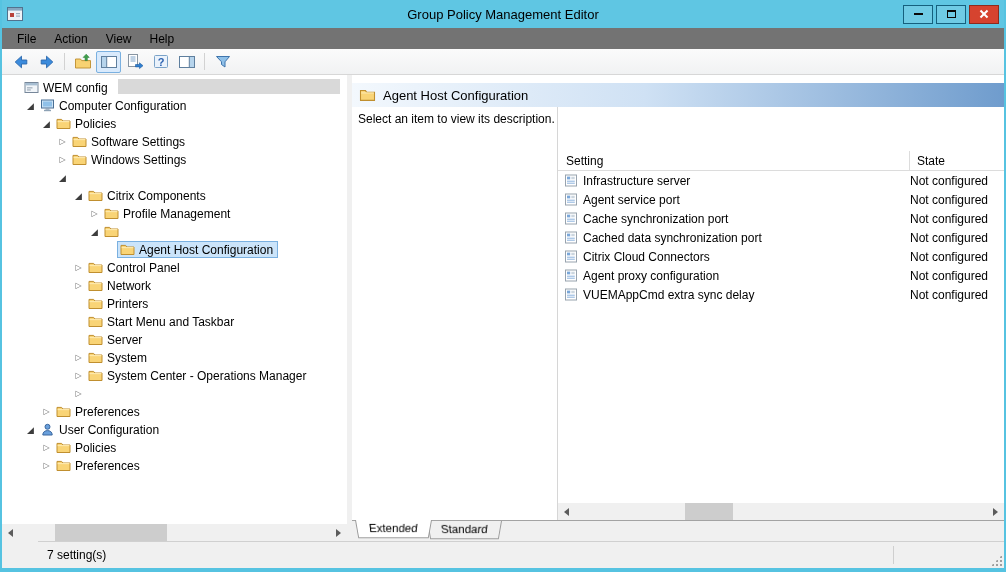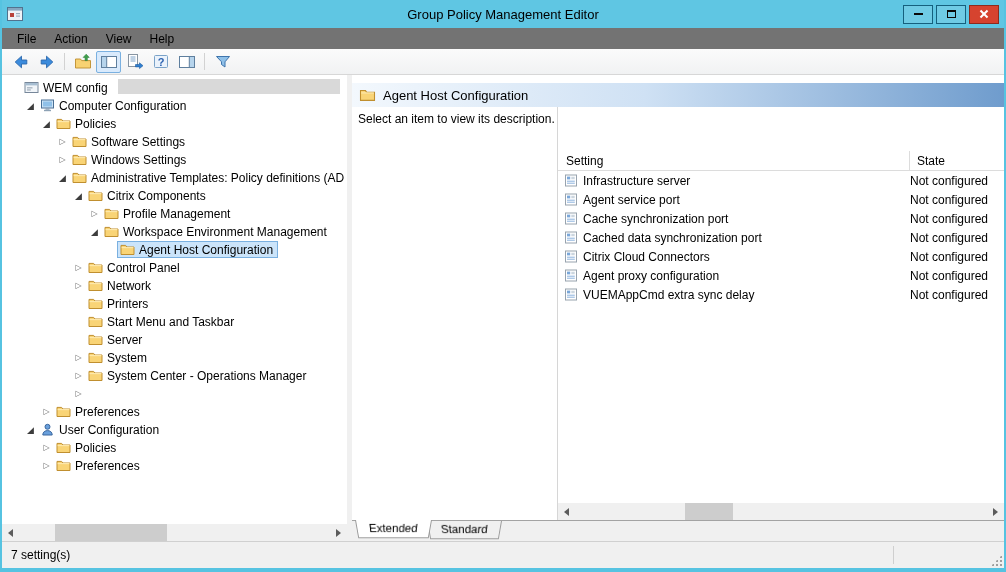--- a/index.html
+++ b/index.html
@@ -75,21 +75,21 @@
   .thumb-tree{left:36px; width:112px;}
   .thumb-list{left:110px; width:48px;}
 
   
   .tabs{height:21px; flex:0 0 auto; background:#f0f0f0; border-top:1px solid #a3a3a3; display:flex; padding-left:3px;}
   .tab{height:20px; padding:0 12px; line-height:18px; border:1px solid #9b9b9b; border-top:none; background:#f0f0f0;
        transform:perspective(26px) rotateX(-7deg); transform-origin:50% 0; position:relative; margin-right:-5px;}
   .tab.active{background:#fff; z-index:2; margin-top:-1px;}
 
   
-  .statusbar{height:26px; flex:0 0 auto; background:#f0f0f0; border-top:1px solid #d0d0d0; display:flex; align-items:center; padding:13px 9px; position:relative;}
+  .statusbar{height:26px; flex:0 0 auto; background:#f0f0f0; border-top:1px solid #d0d0d0; display:flex; align-items:center; padding:13px 9px; position:relative;margin-left:36px;}
   .sb-div{position:absolute; right:110px; top:4px; bottom:4px; width:1px; background:#cfcfcf;}
   .grip{position:absolute; right:1px; bottom:1px; width:13px; height:13px;
         background-image:radial-gradient(#9f9f9f 1px, transparent 1.4px); background-size:4px 4px; background-position:100% 100%;
         clip-path:polygon(100% 0, 100% 100%, 0 100%);}
 </style>
 </head>
 <body>
 
 <div class="window">
 
@@ -229,27 +229,20 @@
             <span class="tcontent">
               <svg class="ticon" width="15" height="13" viewBox="0 0 15 13">
                 <path d="M1 2.4h4.6l1.2 1.6H14v7.5H1z" fill="#f9d476" stroke="#c08f2f"></path>
                 <path d="M1.6 4.6h11.8" stroke="#fde9ad" stroke-width="1.1"></path>
               </svg>
               <span class="tlabel">Windows Settings</span>
             </span>
           </div>
           <div class="trow" style="padding-left: 54px;">
             <span class="tw expanded">◢</span>
-            <span class="tcontent">
-              <svg class="ticon" width="15" height="13" viewBox="0 0 15 13">
-                <path d="M1 2.4h4.6l1.2 1.6H14v7.5H1z" fill="#f9d476" stroke="#c08f2f"></path>
-                <path d="M1.6 4.6h11.8" stroke="#fde9ad" stroke-width="1.1"></path>
-              </svg>
-              <span class="tlabel">Administrative Templates: Policy definitions (AD</span>
-            </span>
           </div>
           <div class="trow" style="padding-left: 70px;">
             <span class="tw expanded">◢</span>
             <span class="tcontent">
               <svg class="ticon" width="15" height="13" viewBox="0 0 15 13">
                 <path d="M1 2.4h4.6l1.2 1.6H14v7.5H1z" fill="#f9d476" stroke="#c08f2f"></path>
                 <path d="M1.6 4.6h11.8" stroke="#fde9ad" stroke-width="1.1"></path>
               </svg>
               <span class="tlabel">Citrix Components</span>
             </span>
@@ -264,21 +257,20 @@
               <span class="tlabel">Profile Management</span>
             </span>
           </div>
           <div class="trow" style="padding-left: 86px;">
             <span class="tw expanded">◢</span>
             <span class="tcontent">
               <svg class="ticon" width="15" height="13" viewBox="0 0 15 13">
                 <path d="M1 2.4h4.6l1.2 1.6H14v7.5H1z" fill="#f9d476" stroke="#c08f2f"></path>
                 <path d="M1.6 4.6h11.8" stroke="#fde9ad" stroke-width="1.1"></path>
               </svg>
-              <span class="tlabel">Workspace Environment Management</span>
             </span>
           </div>
           <div class="trow" style="padding-left: 102px;">
             <span class="tw none"></span>
             <span class="tcontent sel">
               <svg class="ticon" width="15" height="13" viewBox="0 0 15 13">
                 <path d="M1 2.4h4.6l1.2 1.6H14v7.5H1z" fill="#f9d476" stroke="#c08f2f"></path>
                 <path d="M1.6 4.6h11.8" stroke="#fde9ad" stroke-width="1.1"></path>
               </svg>
               <span class="tlabel">Agent Host Configuration</span>

